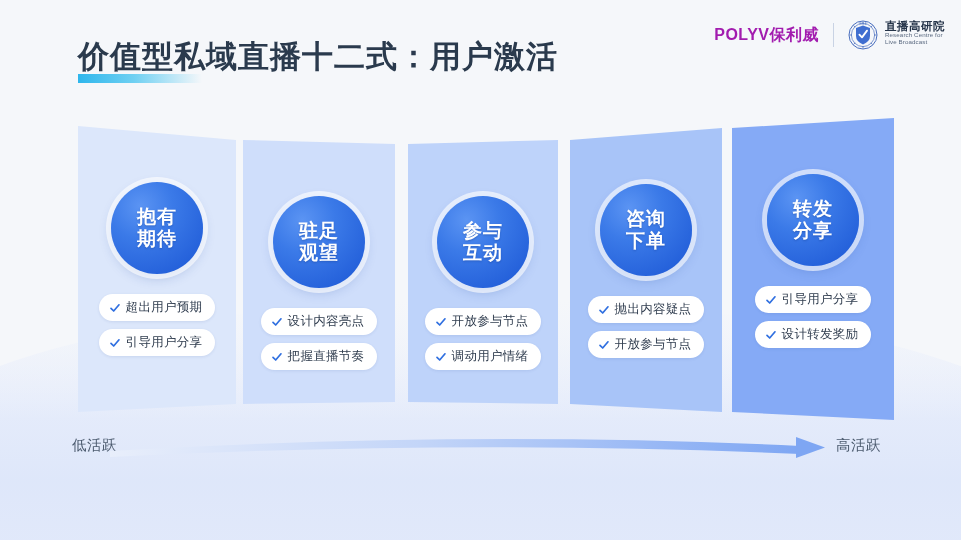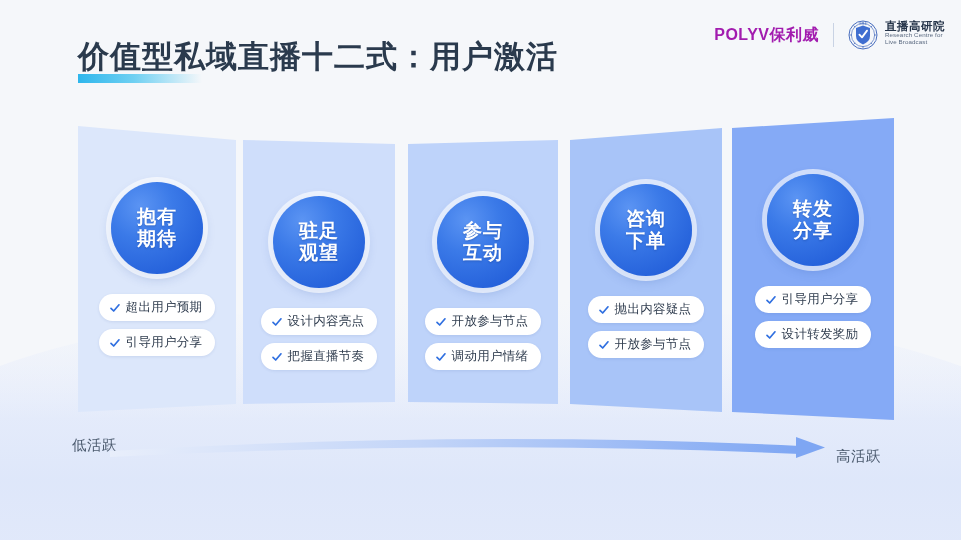--- a/index.html
+++ b/index.html
@@ -202,21 +202,21 @@
     height: 50px;
   }
   #axis-low, #axis-high {
     position: absolute;
     top: 12px;
     font-size: 14.5px;
     color: #4b5a6e;
     letter-spacing: .5px;
   }
   #axis-low { left: 72px; }
-  #axis-high { left: 836px; margin-top: 11px; }
+  #axis-high { left: 836px; }
   #axis-arrow {
     position: absolute;
     left: 110px;
     top: 0;
     width: 730px;
     height: 46px;
   }
 </style>
 </head>
 <body>

